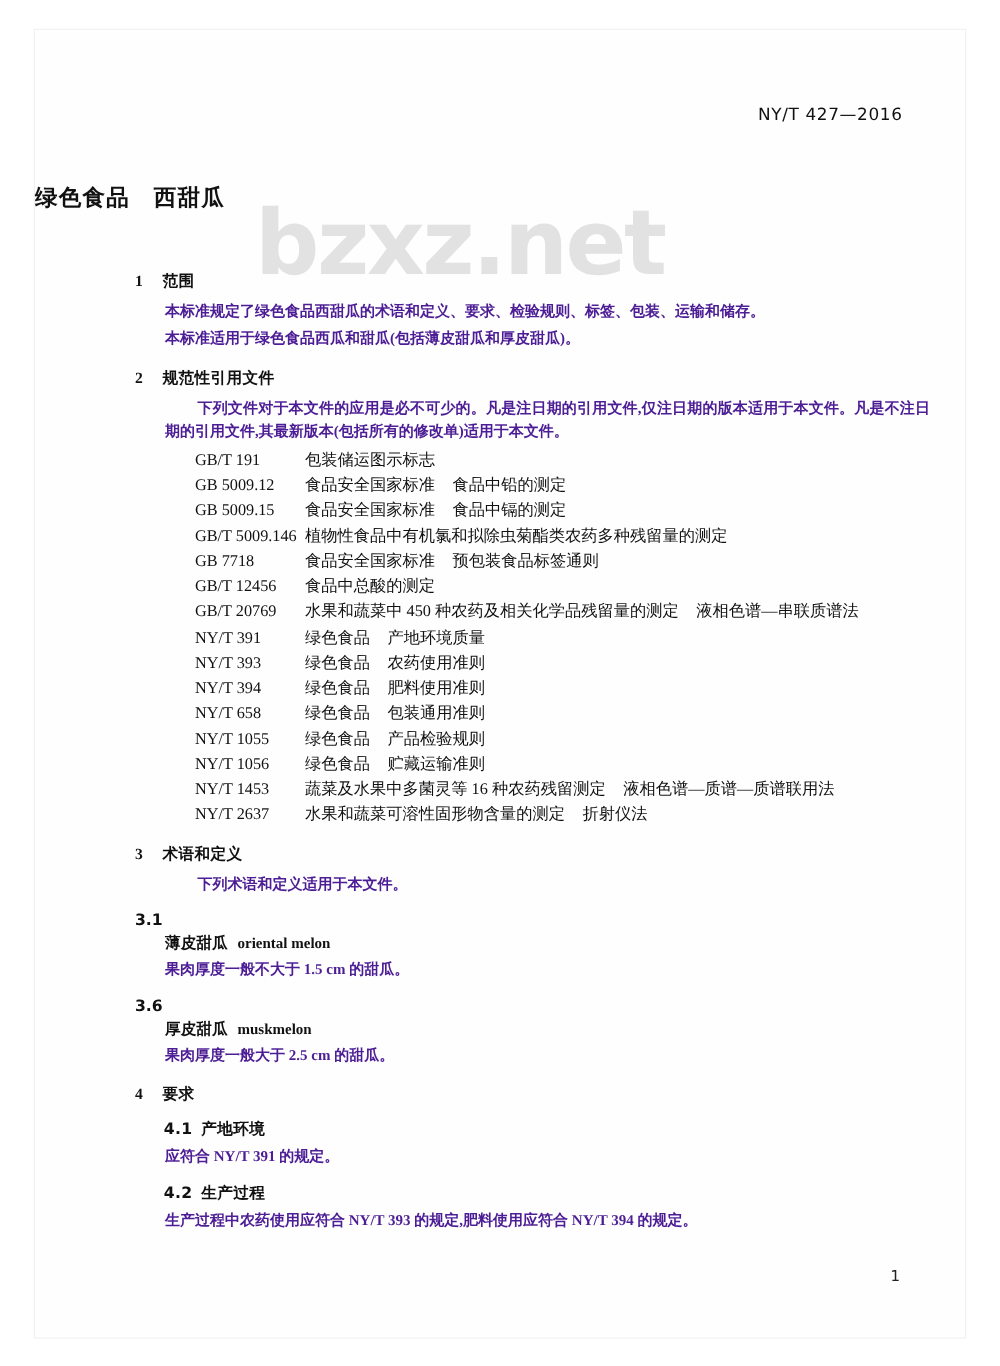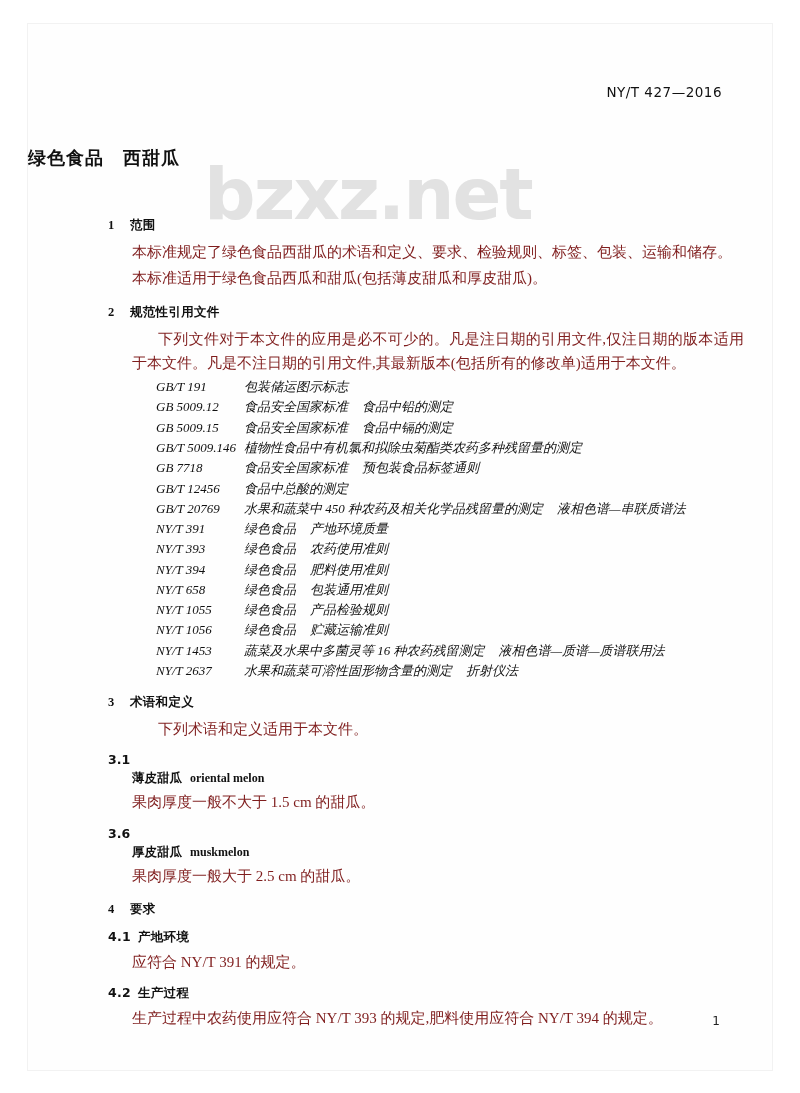--- a/index.html
+++ b/index.html
@@ -92,20 +92,21 @@
     font-family: "DejaVu Sans", sans-serif;
     font-weight: bold;
     font-size: 12.5px;
     color: #111;
     margin: 11px 0 4px 0;
     letter-spacing: 0.3px;
   }
   .sub-head .num {
     display: inline-block;
     min-width: 30px;
+    margin-left: 23px;
   }
   .num-only {
     font-family: "DejaVu Sans", sans-serif;
     font-weight: bold;
     font-size: 12.5px;
     color: #111;
     margin: 11px 0 3px 0;
   }
   .term {
     font-family: "DejaVu Sans", sans-serif;
@@ -114,36 +115,36 @@
     color: #111;
     margin: 3px 0 3px 24px;
   }
   .term .en {
     font-weight: bold;
     font-family: Liberation Serif, serif;
     font-size: 12px;
     margin-left: 8px;
   }
   p.para {
-    font-size: 15px;
+    font-size: 12px;
     line-height: 1.62;
     margin: 2px 0 2px 0;
     padding-left: 24px;
     text-align: justify;
-    color: #7f1d1d;
+    color: #4c1d95;
+    font-weight: bold;
   }
   p.para.indent {
     padding-left: 24px;
     text-indent: 26px;
   }
   .ref-list {
     margin: 2px 0 0 0;
     padding: 0;
     list-style: none;
-    font-style: italic;
   }
   .ref-list li {
     font-size: 13px;
     line-height: 1.56;
     padding-left: 48px;
     color: #111;
     white-space: nowrap;
   }
   .ref-list li .code {
     display: inline-block;

